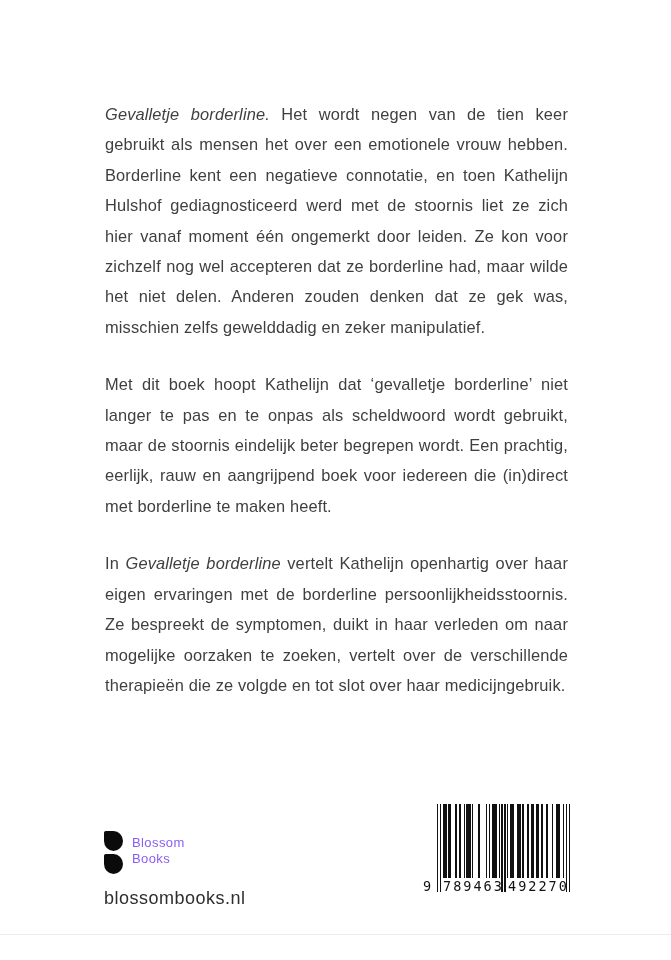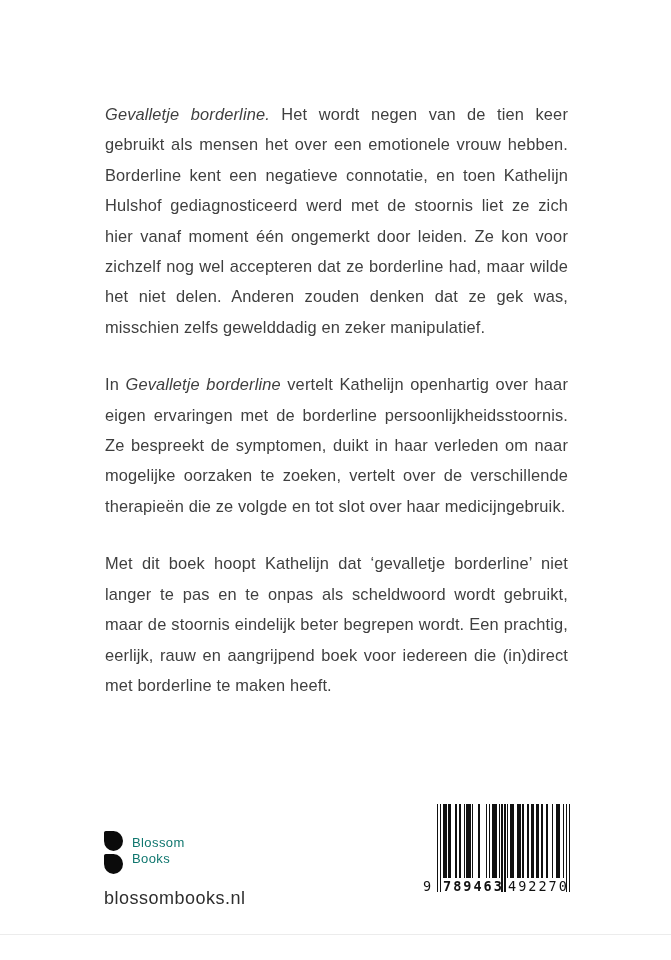--- a/index.html
+++ b/index.html
@@ -37,21 +37,21 @@
   }
   .logo-mark { display: flex; flex-direction: column; gap: 3px; }
   .logo-drop {
     width: 19px; height: 20px;
     background: #0b0b0b;
     border-radius: 2px 55% 55% 55%;
   }
   .logo-text {
     padding-top: 4px;
     font-size: 13px; line-height: 16px;
-    color: #0f766e; letter-spacing: 0.4px;
+    color: #8b5cf6; letter-spacing: 0.4px;
   }
   .website {
     position: absolute;
     left: 104px; top: 888px;
     font-size: 18px; color: #2e2e2e; letter-spacing: 0.5px;
   }
 
   
   .barcode {
     position: absolute;
@@ -65,40 +65,40 @@
     fill: #111111;
   }
   .bc-digit {
     position: absolute; top: 74px;
     font-family: "DejaVu Sans Mono", monospace;
     font-size: 13.5px; line-height: 16px;
     color: #111111;
     background: #ffffff;
   }
   .bc-lead { left: 0; }
-  .bc-left  { left: 20px; width: 57px; text-align: center; letter-spacing: 2px; font-weight: bold; }
+  .bc-left  { left: 20px; width: 57px; text-align: center; letter-spacing: 2px; }
   .bc-right { left: 85px; width: 57px; text-align: right; letter-spacing: 2px; }
 
   .bottom-edge {
     position: absolute;
     left: 0; right: 0; top: 934px; height: 1px;
     background: #ececec;
   }
 </style>
 </head>
 <body>
 
 <div class="page">
 
   <main class="blurb">
     <p><em>Gevalletje borderline.</em> <span>Het wordt negen van de tien keer gebruikt als mensen het over een emotionele vrouw hebben. Borderline kent een negatieve connotatie, en toen Kathelijn Hulshof gediagnosticeerd werd met de stoornis liet ze zich hier vanaf moment één ongemerkt door leiden. Ze kon voor zichzelf nog wel accepteren dat ze borderline had, maar wilde het niet delen. Anderen zouden denken dat ze gek was, misschien zelfs gewelddadig en zeker manipulatief.</span></p>
 
+    <p><span>Met dit boek hoopt Kathelijn dat ‘gevalletje borderline’ niet langer te pas en te onpas als scheldwoord wordt gebruikt, maar de stoornis eindelijk beter begrepen wordt. Een prachtig, eerlijk, rauw en aangrijpend boek voor iedereen die (in)direct met borderline te maken heeft.</span></p>
+
     <p><span>In</span> <em>Gevalletje borderline</em> <span>vertelt Kathelijn openhartig over haar eigen ervaringen met de borderline persoonlijkheidsstoornis. Ze bespreekt de symptomen, duikt in haar verleden om naar mogelijke oorzaken te zoeken, vertelt over de verschillende therapieën die ze volgde en tot slot over haar medicijngebruik.</span></p>
-
-    <p><span>Met dit boek hoopt Kathelijn dat ‘gevalletje borderline’ niet langer te pas en te onpas als scheldwoord wordt gebruikt, maar de stoornis eindelijk beter begrepen wordt. Een prachtig, eerlijk, rauw en aangrijpend boek voor iedereen die (in)direct met borderline te maken heeft.</span></p>
   </main>
 
   <div class="footer-logo">
     <div class="logo-mark">
       <span class="logo-drop"></span>
       <span class="logo-drop"></span>
     </div>
     <div class="logo-text">
       <div>Blossom</div>
       <div>Books</div>

